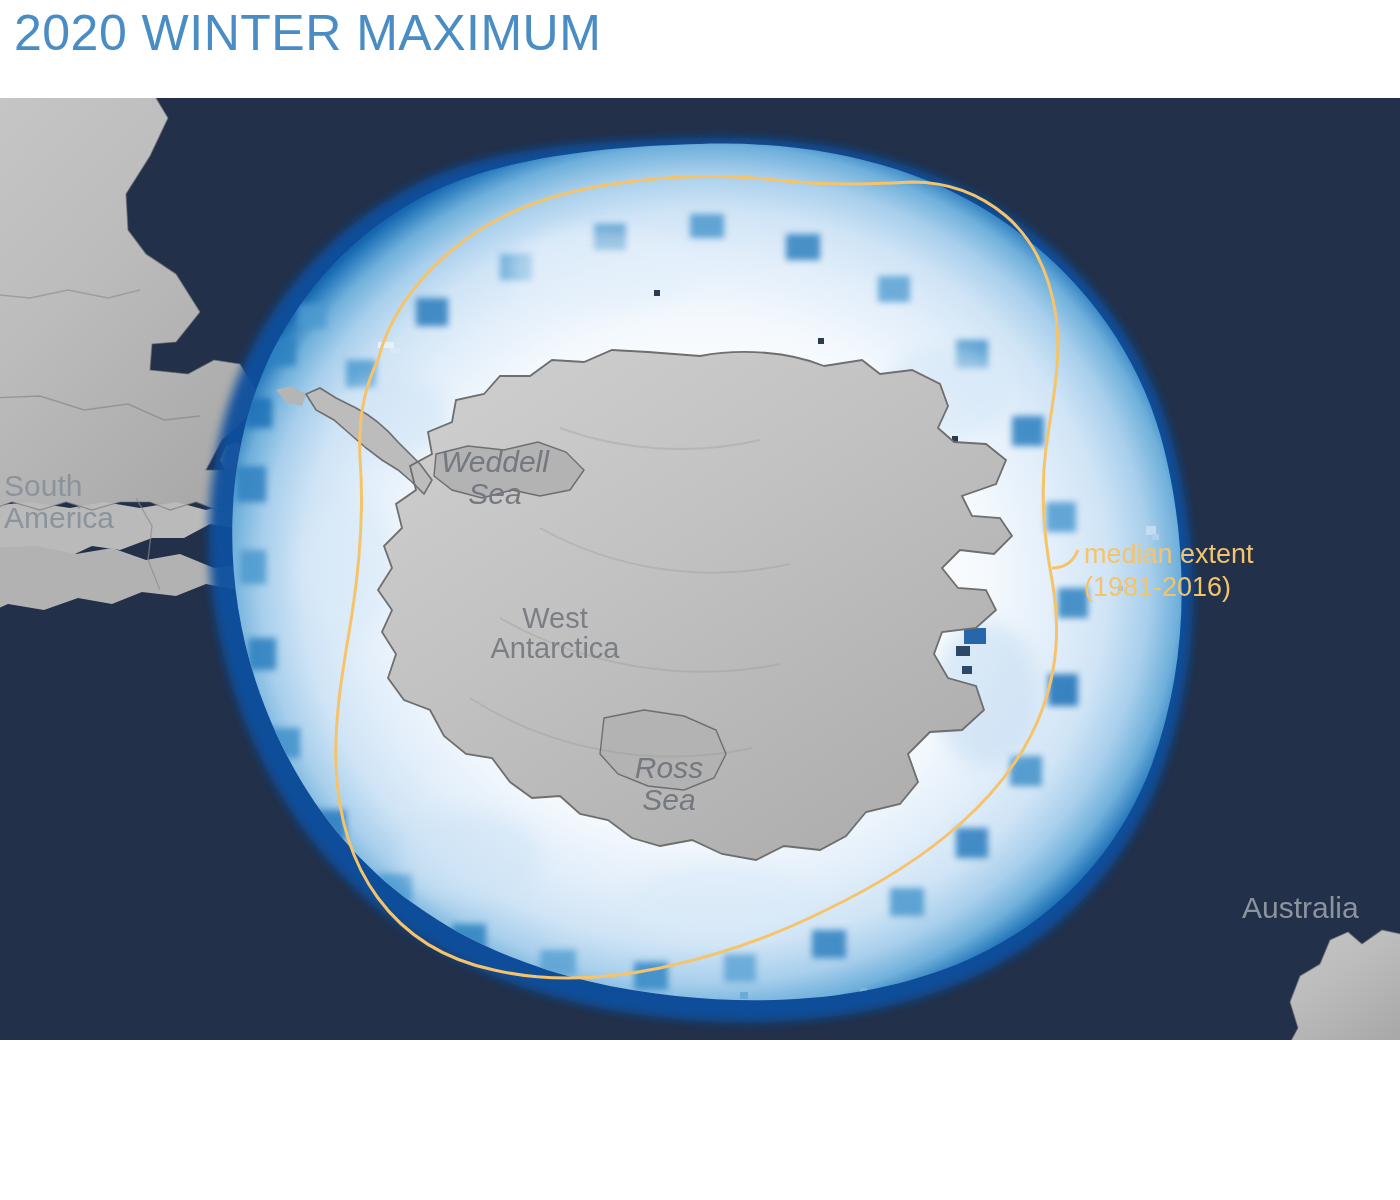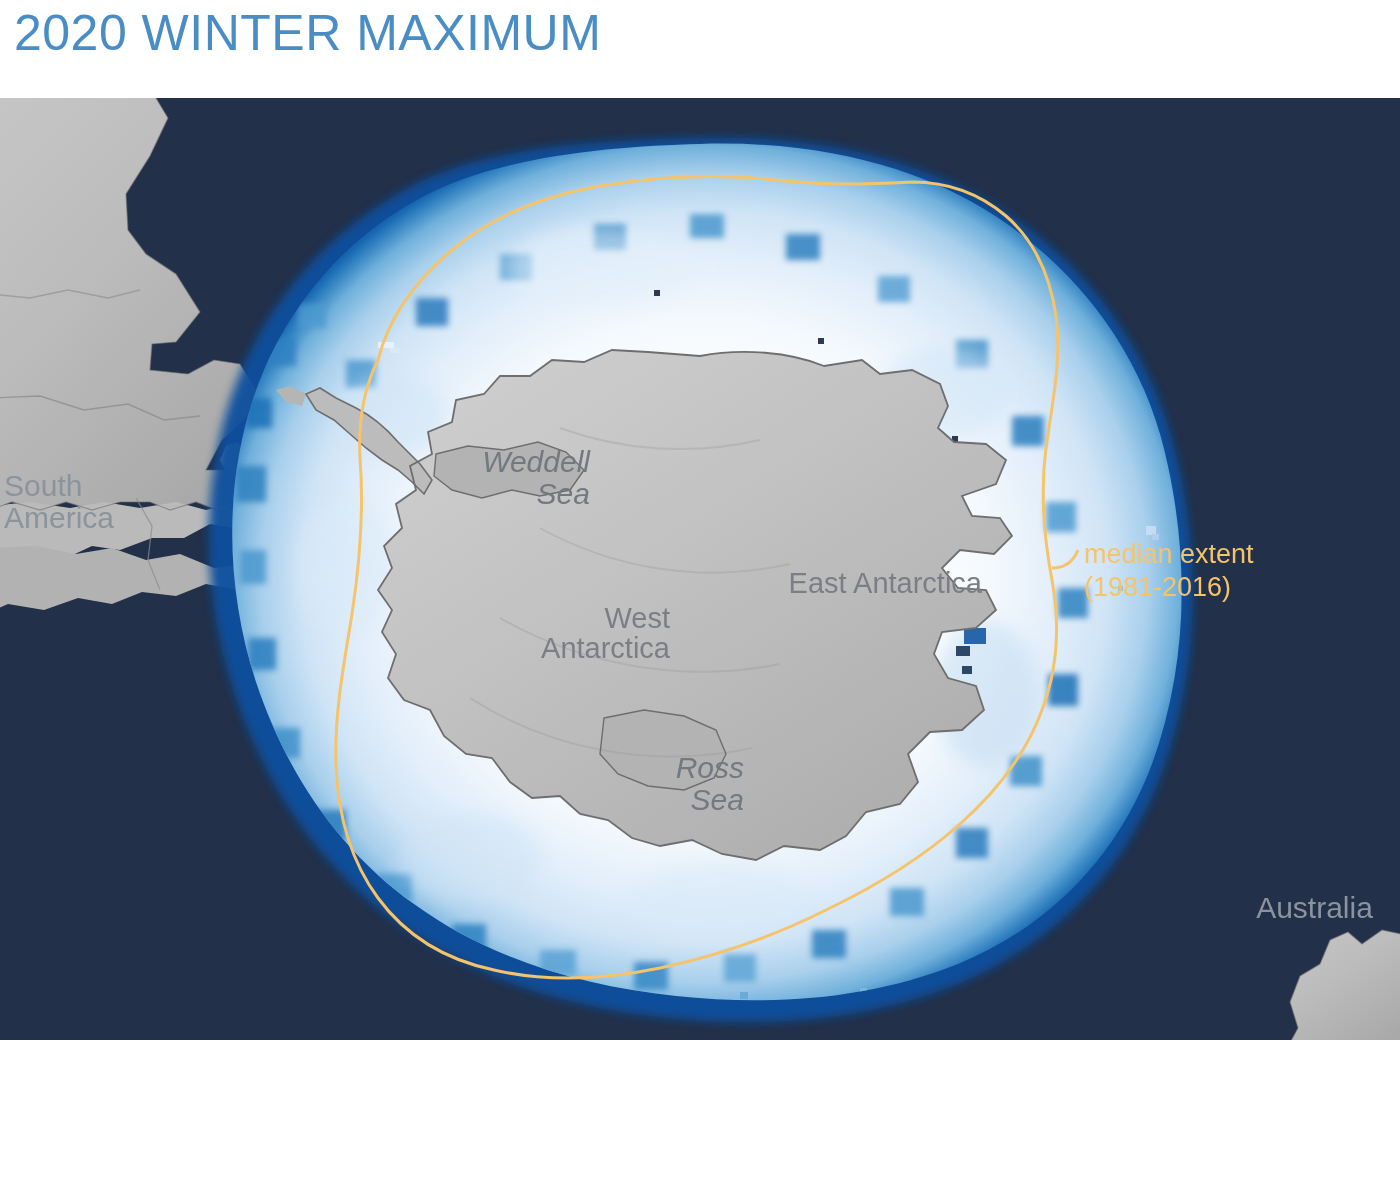--- a/index.html
+++ b/index.html
@@ -25,33 +25,33 @@
 
   
   #map-canvas {
     position:absolute; left:0; top:98px; width:1400px; height:942px;
     background:#22304a; overflow:hidden;
   }
   #map-svg { position:absolute; left:0; top:0; width:1400px; height:942px; display:block; }
 
   
   .map-label {
-    position:absolute; color:#7c8490; white-space:pre; text-align:right;
+    position:absolute; color:#7c8490; white-space:pre; text-align:center;
     line-height:1.05; pointer-events:none;
   }
   .sea-label { font-style:italic; font-size:30px; color:#74797f; }
   .land-label{ font-style:normal; font-size:29px; color:#7b7f85; }
   .ocean-label{ font-style:normal; font-size:30px; color:#8b939d; }
 
   #label-weddell      { left:400px;  top:348px;  width:190px; }
   #label-ross         { left:594px;  top:654px;  width:150px; }
   #label-east-ant     { left:652px;  top:470px;  width:330px; }
   #label-west-ant     { left:440px;  top:505px;  width:230px; }
   #label-south-america{ left:4px;    top:372px;  width:160px; text-align:left;}
-  #label-australia    { left:1242px; top:794px;  width:145px; text-align:center;}
+  #label-australia    { left:1242px; top:794px;  width:145px; text-align:left;}
 
   
   #median-extent-label {
     position:absolute; left:1084px; top:440px;
     color:#f5c46a; font-size:27px; line-height:33px;
     white-space:pre; pointer-events:none;
   }
 
   
   #footer {
@@ -292,21 +292,20 @@
              C350 762 338 716 336 668 C334 616 344 566 352 516
              C360 464 364 412 360 360 C358 322 364 290 378 262 Z" fill="none" stroke="#f5c46a" stroke-width="3" stroke-linejoin="round"></path>
 
     <path d="M1052 470 C1066 470 1074 462 1078 452" fill="none" stroke="#f5c46a" stroke-width="3"></path>
   </svg>
 
   <div class="map-label sea-label" id="label-weddell">Weddell
 Sea</div>
   <div class="map-label sea-label" id="label-ross">Ross
 Sea</div>
-  <div class="map-label land-label" id="label-east-ant">East Antarctica</div>
   <div class="map-label ocean-label" id="label-south-america">South
 America</div>
   <div class="map-label land-label" id="label-west-ant">West
 Antarctica</div>
   <div class="map-label ocean-label" id="label-australia">Australia</div>
 
   <div id="median-extent-label">median extent
 (1981-2016)</div>
 </div>
 

